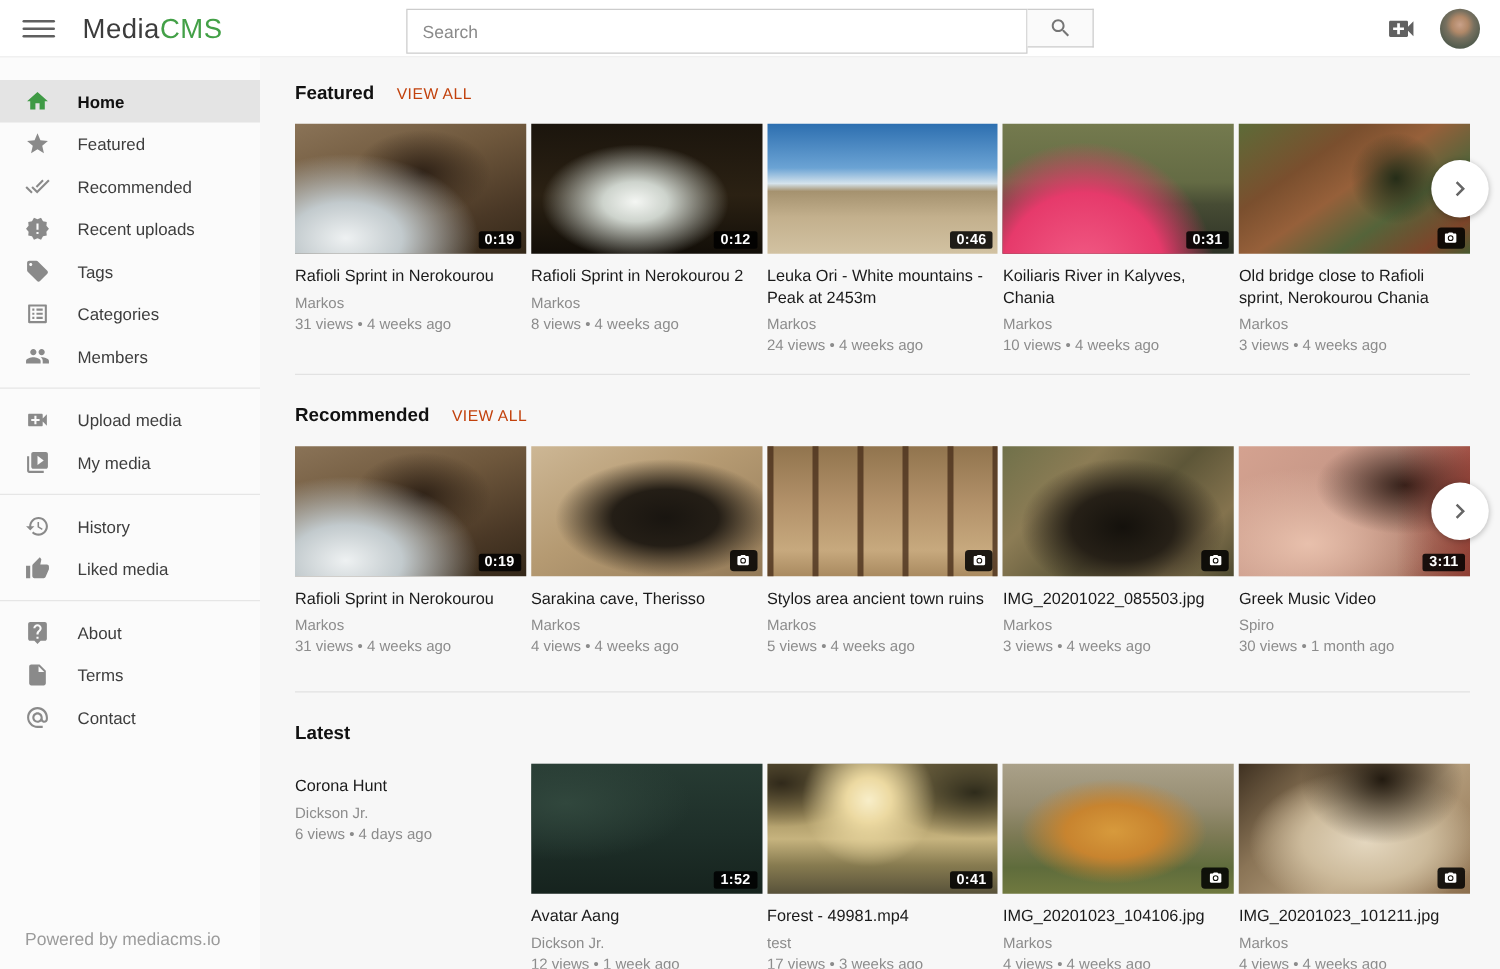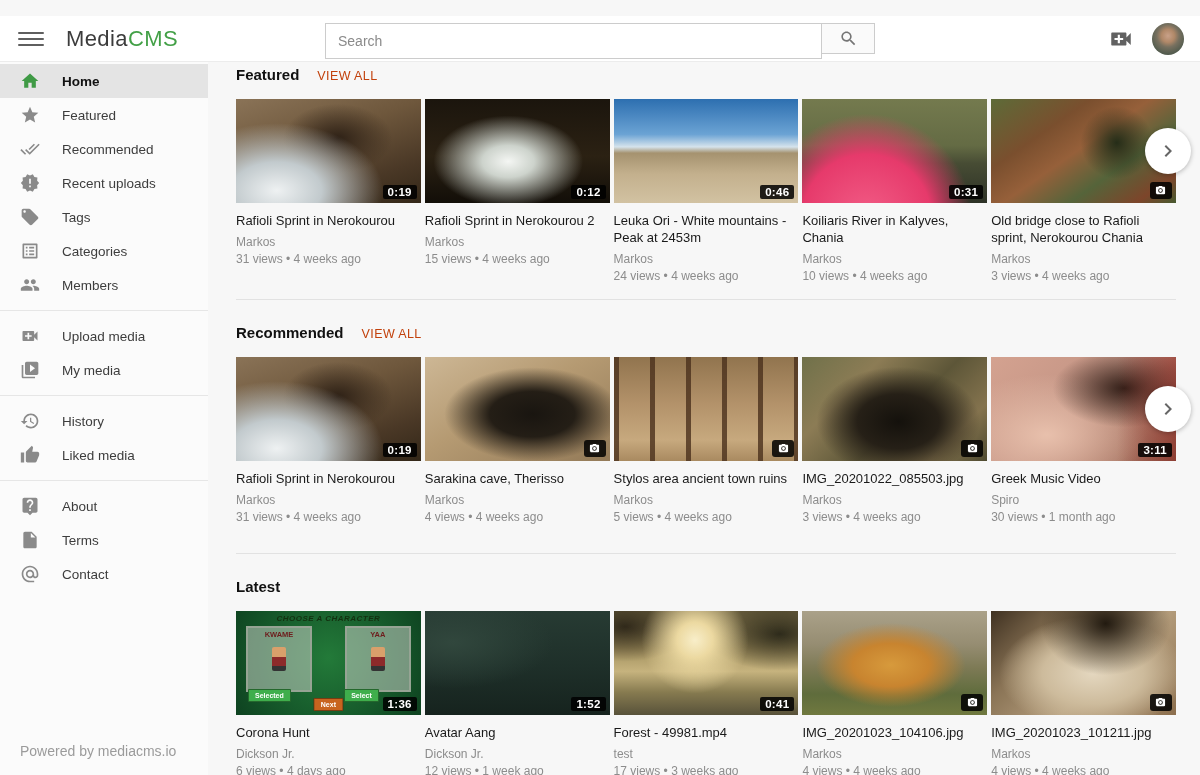--- a/index.html
+++ b/index.html
@@ -1,20 +1,20 @@
 <!DOCTYPE html>
 <html><head>
 <meta charset="utf-8">
 <style>
   * { box-sizing: border-box; margin: 0; padding: 0; }
   html,body { width:1200px; height:775px; overflow:hidden; background:#f7f7f7;
     font-family:"Liberation Sans", sans-serif; }
 
   
-  .topbar { position:fixed; top:16px; left:0; width:1200px; height:46px; background:#fff;
+  .topbar { position:fixed; top:0; left:0; width:1200px; height:46px; background:#fff;
     border-bottom:1px solid #ececec; display:flex; align-items:center; z-index:50;justify-content:space-between; }
   .menu-btn { margin-left:18px; width:26px; height:22px; background:none; border:none;
     cursor:pointer; display:flex; flex-direction:column; justify-content:center; gap:4px; }
   .menu-btn span { display:block; height:2px; background:#5f5f5f; border-radius:1px; }
   .logo { margin-left:22px; font-size:22px; letter-spacing:.4px; text-decoration:none; }
   .logo .lg-a { color:#3c3c3c; }
   .logo .lg-b { color:#43a047; }
   .search-wrap { position:absolute; left:325px; top:7px; display:flex; }
   .search-input { width:497px; height:36px; border:1px solid #ccc; background:#fff;
     padding:0 12px; font-size:14px; color:#333; outline:none; }
@@ -221,21 +221,21 @@
           <div class="card-meta">31 views • 4 weeks ago</div>
         </div>
       </div>
       <div class="card">
         <div class="thumb" style="background:radial-gradient(ellipse at 45% 60%, #f4f6f3 0%, #cdd3cc 18%, rgba(60,52,40,0) 52%), linear-gradient(180deg, #1b150d 0%, #2b2113 55%, #120e08 100%)">
           <span class="dur">0:12</span>
         </div>
         <div class="card-text">
           <div class="card-title">Rafioli Sprint in Nerokourou 2</div>
           <div class="card-author">Markos</div>
-          <div class="card-meta">15 views • 4 weeks ago</div>
+          <div class="card-meta">8 views • 4 weeks ago</div>
         </div>
       </div>
       <div class="card">
         <div class="thumb" style="background:linear-gradient(180deg, #2d6fb0 0%, #6ba3d4 34%, #d5e3ec 46%, #a5926f 52%, #c3b08d 72%, #d2c2a2 100%)">
           <span class="dur">0:46</span>
         </div>
         <div class="card-text">
           <div class="card-title">Leuka Ori - White mountains - Peak at 2453m</div>
           <div class="card-author">Markos</div>
           <div class="card-meta">24 views • 4 weeks ago</div>
@@ -350,37 +350,20 @@
     </div>
     <div class="section-divider"></div>
   </section>
 
   <section class="section">
     <div class="section-header">
       <h2 class="section-title">Latest</h2>
     </div>
     <div class="cards-row">
       <div class="card">
-        <div class="thumb" style="background:radial-gradient(circle at 50% 45%, #237a39 0%, #175c2c 55%, #0e4220 100%)">
-          <div class="game-ov">
-            <div class="game-head">CHOOSE A CHARACTER</div>
-            <div class="char-box left">
-              <div class="char-name">KWAME</div>
-              <div class="sprite"></div>
-            </div>
-            <div class="char-box right">
-              <div class="char-name">YAA</div>
-              <div class="sprite"></div>
-            </div>
-            <span class="g-btn g-selected">Selected</span>
-            <span class="g-btn g-next">Next</span>
-            <span class="g-btn g-select">Select</span>
-          </div>
-          <span class="dur">1:36</span>
-        </div>
         <div class="card-text">
           <div class="card-title">Corona Hunt</div>
           <div class="card-author">Dickson Jr.</div>
           <div class="card-meta">6 views • 4 days ago</div>
         </div>
       </div>
       <div class="card">
         <div class="thumb" style="background:radial-gradient(ellipse at 15% 30%, #31473d 0%, rgba(49,71,61,0) 45%), linear-gradient(180deg, #273b33 0%, #1e2f29 55%, #16231e 100%)">
           <span class="dur">1:52</span>
         </div>

